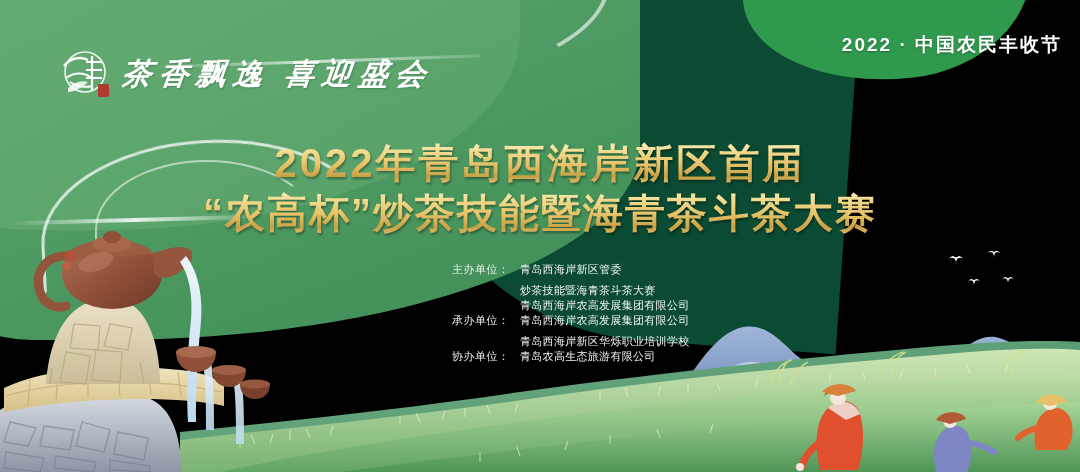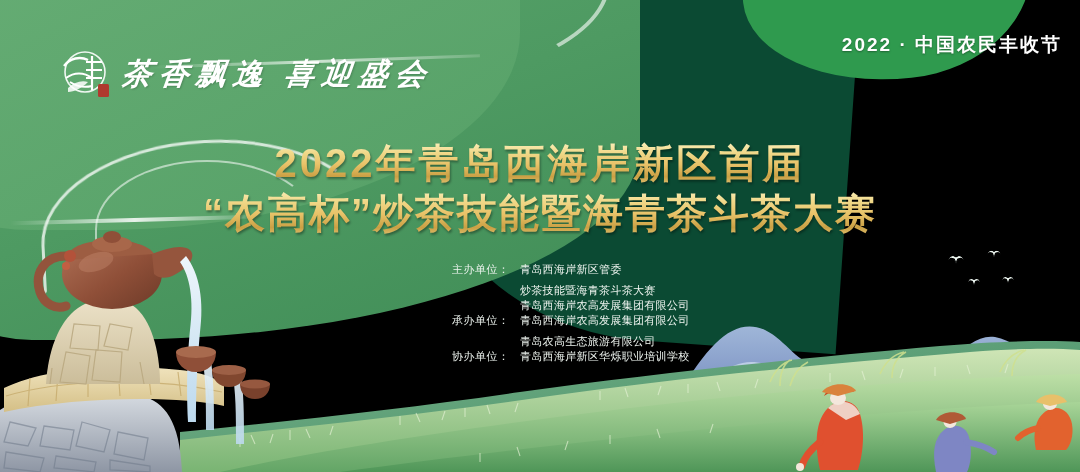--- a/index.html
+++ b/index.html
@@ -344,19 +344,19 @@
       <div class="org-label">承办单位：</div>
       <div class="org-vals">
         <div>炒茶技能暨海青茶斗茶大赛</div>
         <div>青岛西海岸农高发展集团有限公司</div>
         <div>青岛西海岸农高发展集团有限公司</div>
       </div>
     </div>
     <div class="org-row">
       <div class="org-label">协办单位：</div>
       <div class="org-vals">
+        <div>青岛西海岸新区华烁职业培训学校</div>
         <div>青岛农高生态旅游有限公司</div>
-        <div>青岛西海岸新区华烁职业培训学校</div>
       </div>
     </div>
   </div>
 
 </div>
 
 </body></html>

